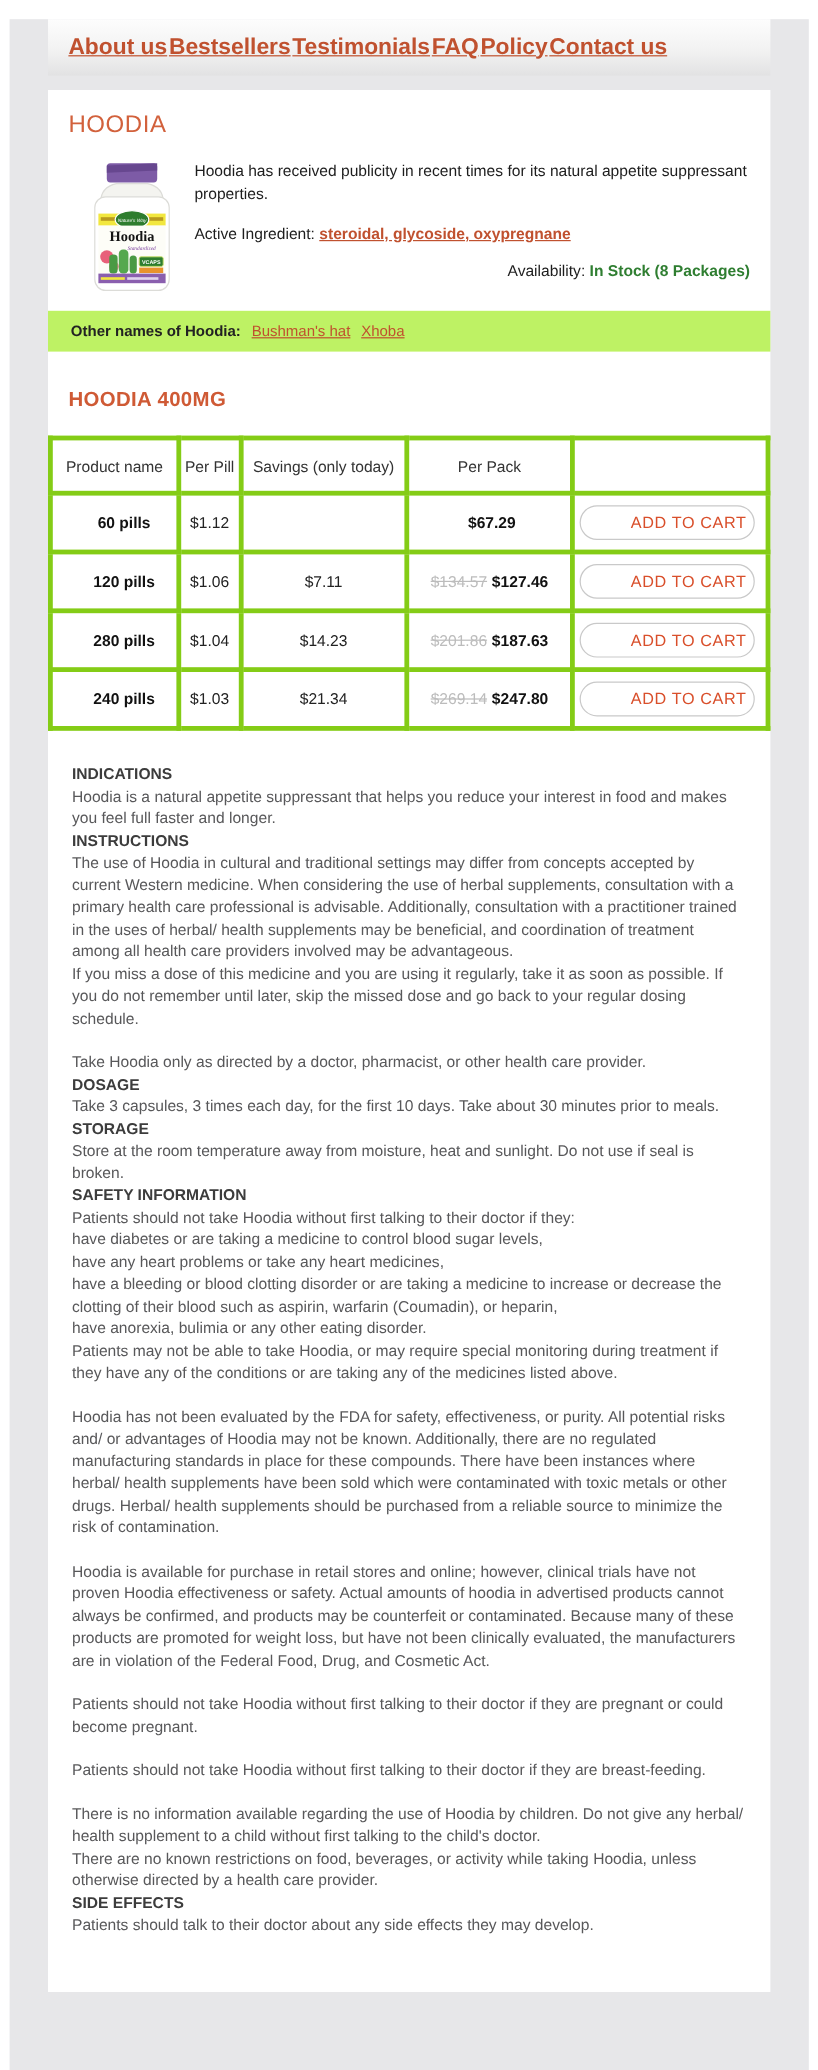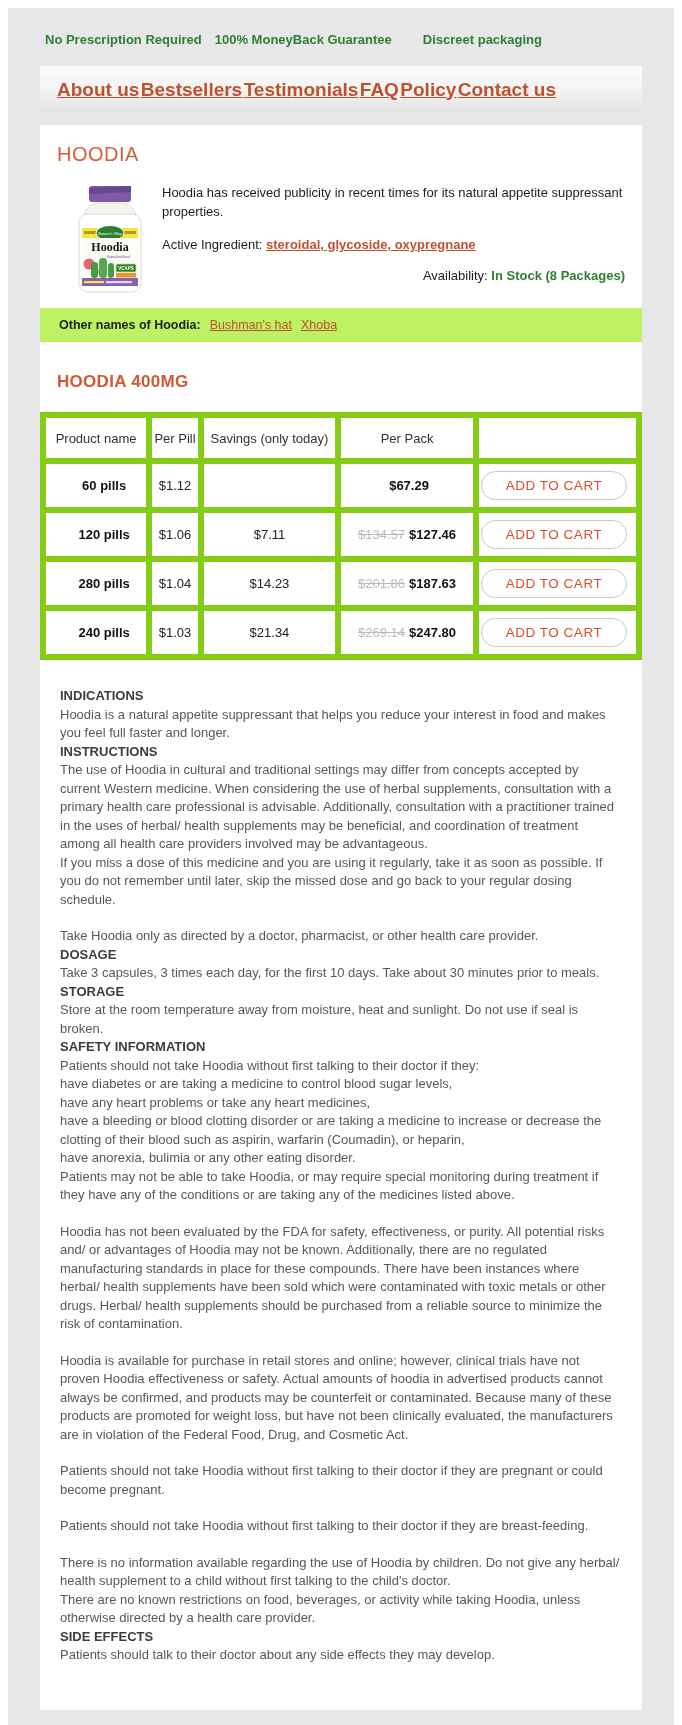--- a/index.html
+++ b/index.html
@@ -72,53 +72,48 @@
   .other-names a { color:#c0512f; text-decoration:underline; margin-left:9px; cursor:pointer; }
   .pack-heading {
     color:#cf5a35; font-size:17px; font-weight:bold; margin:30px 0 0 0; letter-spacing:.3px;
   }
   
   table.pricing {
     margin:20px -17px 0 -17px;
     width:602px; border-collapse:collapse;
     font-size:13px; color:#222;
   }
-  table.pricing th, table.pricing td { border:6px solid #84cc16;margin-left:40px; }
+  table.pricing th, table.pricing td { border:4px solid #84cc16;margin-left:40px; }
   table.pricing th {
     height:46px; font-weight:normal; color:#333; text-align:center; font-size:13px;
   }
   table.pricing td { height:49px; text-align:center; }
   td.cell-name { text-align:left; padding-left:17px; font-weight:bold; color:#111; }
   .col-name { width:108px; } .col-pill { width:52px; } .col-sav { width:140px; }
   .col-pack { width:139px; } .col-btn { width:163px; }
   .old-price { color:#bcbcbc; text-decoration:line-through; margin-right:4px; }
   .new-price { font-weight:bold; color:#111; }
   .cart-btn {
     display:block; margin:0 8px 0 auto;
     width:146px; height:29px;
     background:#ffffff; border:1px solid #c9c9c9; border-radius:15px;
     color:#d94f2b; font-size:13.5px; letter-spacing:.5px;
-    font-family:"Liberation Sans", sans-serif; cursor:pointer;
+    font-family:"Liberation Sans", sans-serif; cursor:pointer;text-align:right;
   }
   
   .info { margin-top:27px; padding:0 4px 0 3px; font-size:13px; }
   .sec-heading { font-weight:bold; color:#3c3c3c; line-height:18.5px; }
   .sec-para { color:#58585a; line-height:18.5px; margin:0; }
   .spacer { height:18px; }
 </style>
 </head>
 <body>
 
 <div class="wrapper">
 
-  <div class="badges">
-    <span class="badge">No Prescription Required</span>
-    <span class="badge">100% MoneyBack Guarantee</span>
-    <span class="badge">Discreet packaging</span>
-  </div>
 
   <div class="nav">
     <a>About us</a>
     <a>Bestsellers</a>
     <a>Testimonials</a>
     <a>FAQ</a>
     <a>Policy</a>
     <a>Contact us</a>
   </div>
 

